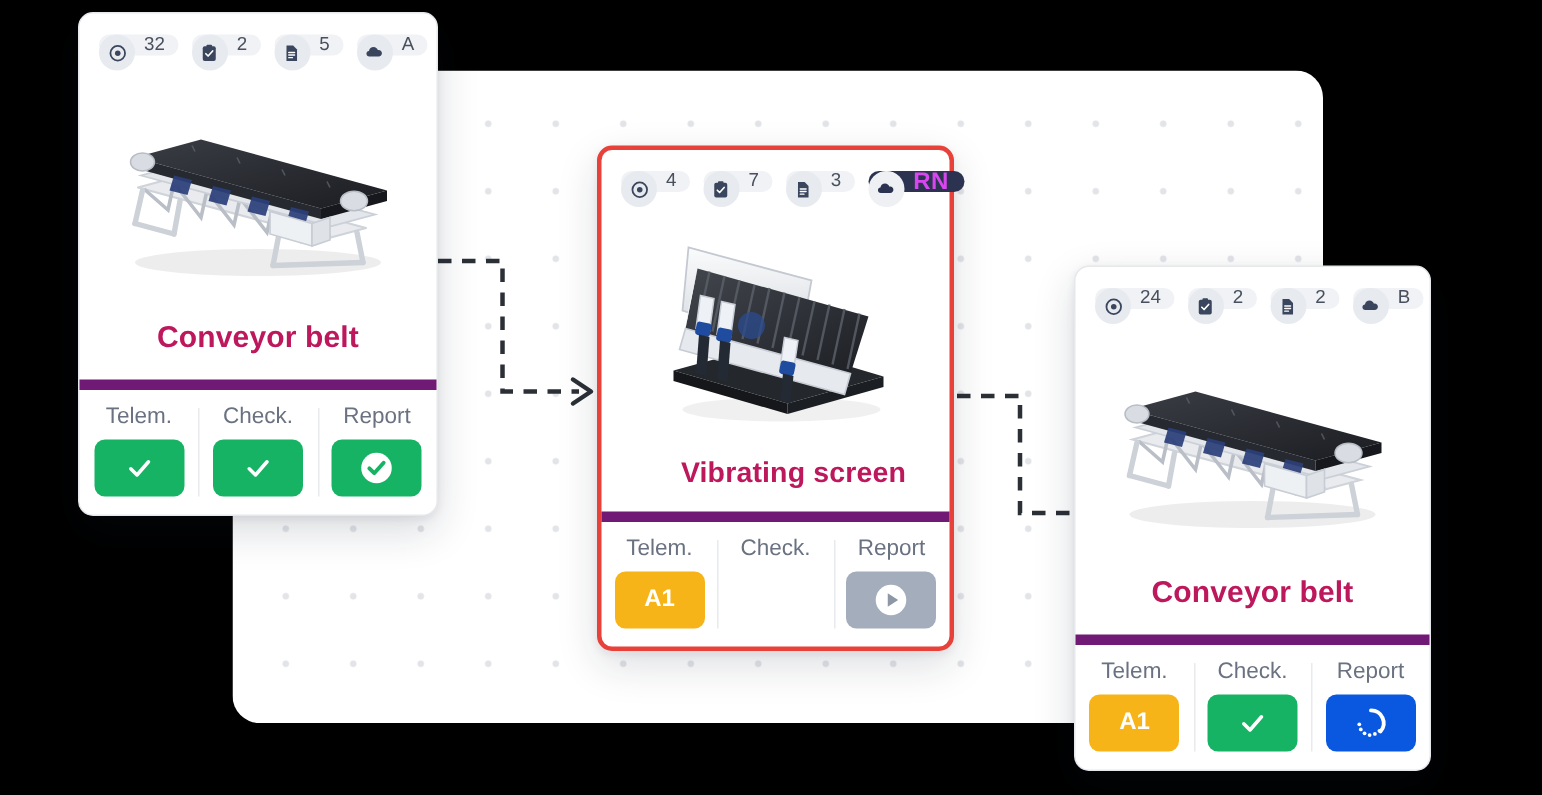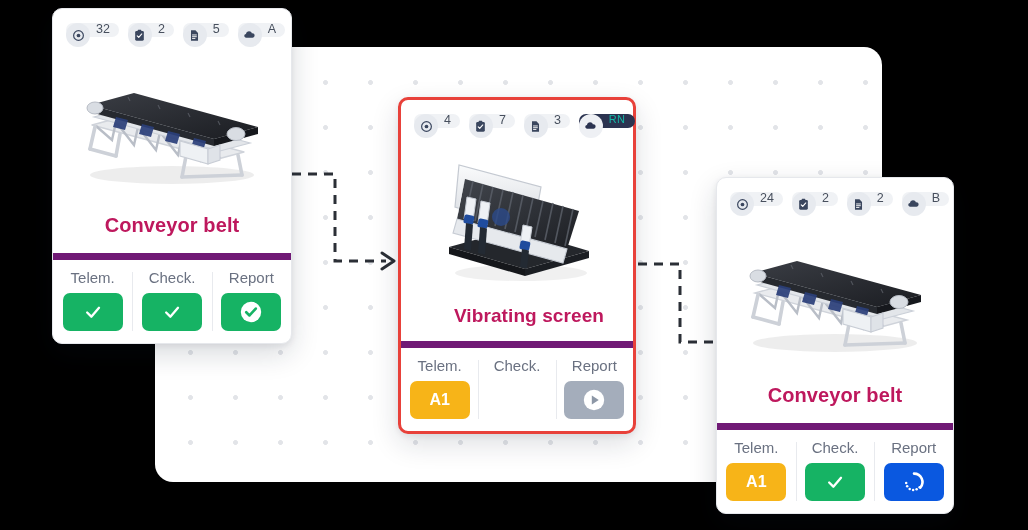--- a/index.html
+++ b/index.html
@@ -85,21 +85,21 @@
     font-weight: 500;
     line-height: 1;
     padding-left: 1px;
   }
   
   .badge.dark {
     background: #2b3350;
     padding-right: 10px;
   }
   .badge.dark .bicon { background: #eef0f4; }
-  .badge.dark .btext { color: #14b8a6; font-weight: 400; font-size: 11px; letter-spacing: .3px; }
+  .badge.dark .btext { color: #d946ef; font-weight: 700; font-size: 16px; letter-spacing: .3px; }
 
   
   .thumb {
     flex: 1 1 auto;
     display: flex;
     align-items: center;
     justify-content: center;
     padding: 2px 10px 0 10px;
     min-height: 0;
   }

